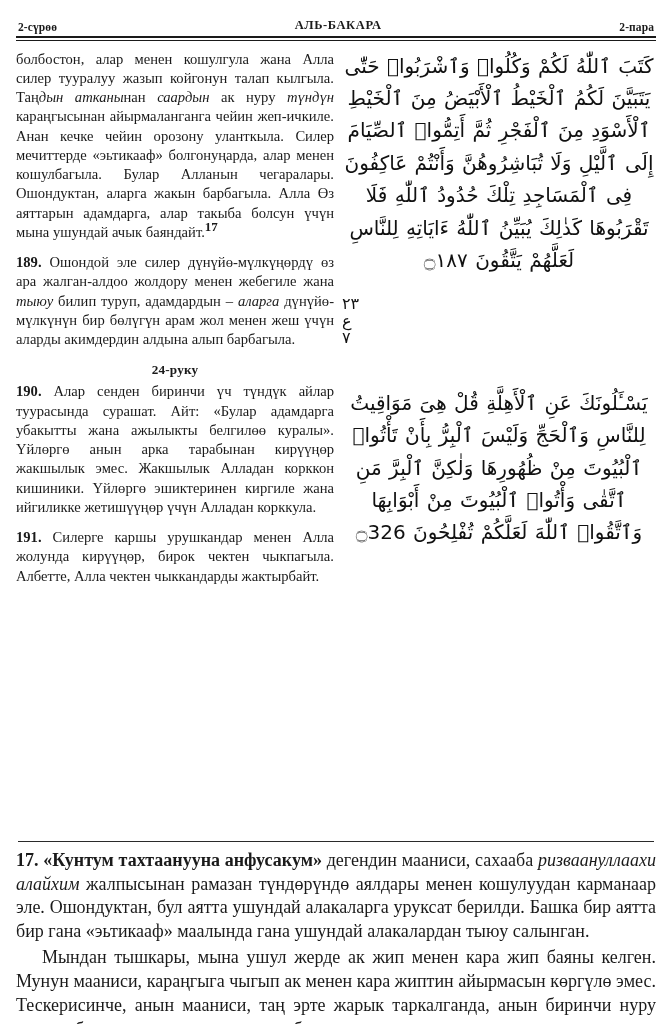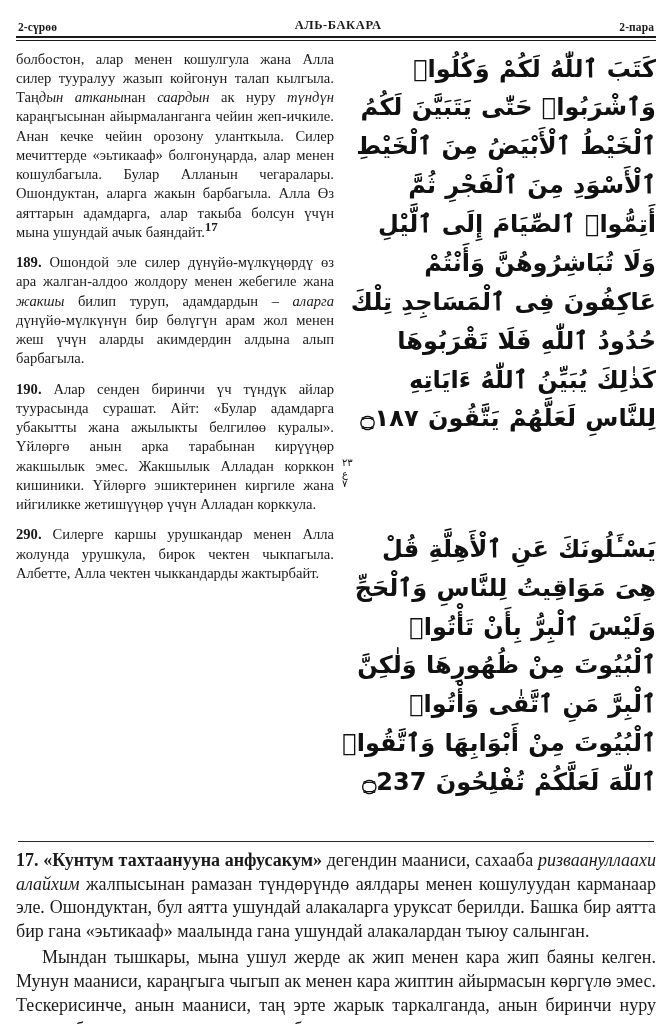--- a/index.html
+++ b/index.html
@@ -90,35 +90,34 @@
     text-align: center;
     font-weight: bold;
     font-size: 13.2px;
     margin: 13px 0 4px 0;
     letter-spacing: 0.2px;
   }
 
   
   .ar-block {
     font-family: "DejaVu Sans", "Liberation Sans", sans-serif;
-    font-size: 24px;
+    font-size: 20px;
     line-height: 1.62;
-    text-align: right;
+    text-align: center;
     color: #111;
     margin: 0 0 4px 0;
     unicode-bidi: isolate;
     word-spacing: 1px;
-    font-weight: bold;
   }
   .ar-gap-1 { margin-bottom: 26px; }
   .ar-gap-3 { margin-bottom: 26px; }
 
   .ar-ruku-mark {
     font-family: "DejaVu Sans", sans-serif;
-    font-size: 10px;
+    font-size: 16px;
     line-height: 1.05;
     text-align: left;
     direction: rtl;
     margin: -6px 2px 0 0;
     color: #111;
   }
 
   
   .foot-rule {
     border-top: 1.1px solid #2a2a2a;
@@ -164,42 +163,43 @@
     <div class="side">2-пара</div>
   </div>
   <div class="rule-double"></div>
 
   <div class="columns">
 
     <div class="col-kyr">
 
       <p class="kyr-p"><span>болбостон, алар менен кошулгула жана Алла силер тууралуу жазып койгонун талап кылгыла. Таң</span><em class="it">дын атканы</em><span>нан </span><em class="it">саардын</em><span> ак нуру </span><em class="it">түндүн</em><span> караңгысынан айырмаланганга чейин жеп-ичкиле. Анан кечке чейин орозону уланткыла. Силер мечиттерде «эьтикааф» болгонуңарда, алар менен кошулбагыла. Булар Алланын чегаралары. Ошондуктан, аларга жакын барбагыла. Алла Өз аяттарын адамдарга, алар такыба болсун үчүн мына ушундай ачык баяндайт.</span><sup class="fn">17</sup></p>
 
-      <p class="kyr-p"><span class="vnum">189.</span><span> Ошондой эле силер дүнүйө-мүлкүңөрдү өз ара жалган-алдоо жолдору менен жебегиле жана </span><em class="it">жакшы</em><span> билип туруп, адамдардын – </span><em class="it">аларга</em><span> дүнүйө-мүлкүнүн бир бөлүгүн арам жол менен жеш үчүн аларды акимдердин алдына алып барбагыла.</span></p>
-
+      <p class="kyr-p"><span class="vnum">189.</span><span> Ошондой эле силер дүнүйө-мүлкүңөрдү өз ара жалган-алдоо жолдору менен жебегиле жана </span><em class="it">тыюу</em><span> билип туруп, адамдардын – </span><em class="it">аларга</em><span> дүнүйө-мүлкүнүн бир бөлүгүн арам жол менен жеш үчүн аларды акимдердин алдына алып барбагыла.</span></p>
+
+      <div class="ruku-head">24-руку</div>
 
       <p class="kyr-p"><span class="vnum">190.</span><span> Алар сенден биринчи үч түндүк айлар туурасында сурашат. Айт: «Булар адамдарга убакытты жана ажылыкты белгилөө куралы». Үйлөргө анын арка тарабынан кирүүңөр жакшылык эмес. Жакшылык Алладан корккон кишиники. Үйлөргө эшиктеринен киргиле жана ийгиликке жетишүүңөр үчүн Алладан корккула.</span></p>
 
-      <p class="kyr-p"><span class="vnum">290.</span><span> Силерге каршы урушкандар менен Алла жолунда урушкула, бирок чектен чыкпагыла. Албетте, Алла чектен чыккандарды жактырбайт.</span></p>
+      <p class="kyr-p"><span class="vnum">191.</span><span> Силерге каршы урушкандар менен Алла жолунда кирүүңөр, бирок чектен чыкпагыла. Албетте, Алла чектен чыккандарды жактырбайт.</span></p>
 
     </div>
 
     <div class="col-ar">
 
       <div class="ar-block ar-gap-1">كَتَبَ ٱللّٰهُ لَكُمْ وَكُلُوا۟ وَٱشْرَبُوا۟ حَتّٰى يَتَبَيَّنَ لَكُمُ ٱلْخَيْطُ ٱلْأَبْيَضُ مِنَ ٱلْخَيْطِ ٱلْأَسْوَدِ مِنَ ٱلْفَجْرِ ثُمَّ أَتِمُّوا۟ ٱلصِّيَامَ إِلَى ٱلَّيْلِ وَلَا تُبَاشِرُوهُنَّ وَأَنْتُمْ عَاكِفُونَ فِى ٱلْمَسَاجِدِ تِلْكَ حُدُودُ ٱللّٰهِ فَلَا تَقْرَبُوهَا كَذٰلِكَ يُبَيِّنُ ٱللّٰهُ ءَايَاتِهِ لِلنَّاسِ لَعَلَّهُمْ يَتَّقُونَ ۝١٨٧</div>
 
       <div class="ar-ruku-mark">
         <div>٢٣</div>
         <div>ع</div>
         <div>٧</div>
       </div>
 
       <div style="height:40px"></div>
 
-      <div class="ar-block ar-gap-3">يَسْـَٔلُونَكَ عَنِ ٱلْأَهِلَّةِ قُلْ هِىَ مَوَاقِيتُ لِلنَّاسِ وَٱلْحَجِّ وَلَيْسَ ٱلْبِرُّ بِأَنْ تَأْتُوا۟ ٱلْبُيُوتَ مِنْ ظُهُورِهَا وَلٰكِنَّ ٱلْبِرَّ مَنِ ٱتَّقٰى وَأْتُوا۟ ٱلْبُيُوتَ مِنْ أَبْوَابِهَا وَٱتَّقُوا۟ ٱللّٰهَ لَعَلَّكُمْ تُفْلِحُونَ ۝237</div>
+      <div class="ar-block ar-gap-3">يَسْـَٔلُونَكَ عَنِ ٱلْأَهِلَّةِ قُلْ هِىَ مَوَاقِيتُ لِلنَّاسِ وَٱلْحَجِّ وَلَيْسَ ٱلْبِرُّ بِأَنْ تَأْتُوا۟ ٱلْبُيُوتَ مِنْ ظُهُورِهَا وَلٰكِنَّ ٱلْبِرَّ مَنِ ٱتَّقٰى وَأْتُوا۟ ٱلْبُيُوتَ مِنْ أَبْوَابِهَا وَٱتَّقُوا۟ ٱللّٰهَ لَعَلَّكُمْ تُفْلِحُونَ ۝326</div>
 
 
     </div>
   </div>
 
   <div class="foot-rule"></div>
 
   <p class="foot-p"><span class="foot-num">17.</span> <span class="foot-b">«Кунтум тахтаанууна анфусакум»</span><span> дегендин мааниси, сахааба </span><em class="it">ризваануллаахи алайхим</em><span> жалпысынан рамазан түндөрүндө аялдары менен кошулуудан карманаар эле. Ошондуктан, бул аятта ушундай алакаларга уруксат берилди. Башка бир аятта бир гана «эьтикааф» маалында гана ушундай алакалардан тыюу салынган.</span></p>
 
   <p class="foot-p tail">Мындан тышкары, мына ушул жерде ак жип менен кара жип баяны келген. Мунун мааниси, караңгыга чыгып ак менен кара жиптин айырмасын көргүлө эмес. Тескерисинче, анын мааниси, таң эрте жарык таркалганда, анын биринчи нуру көрүнө баштаганда, саарлык маалы бүтүп калат.</p>

